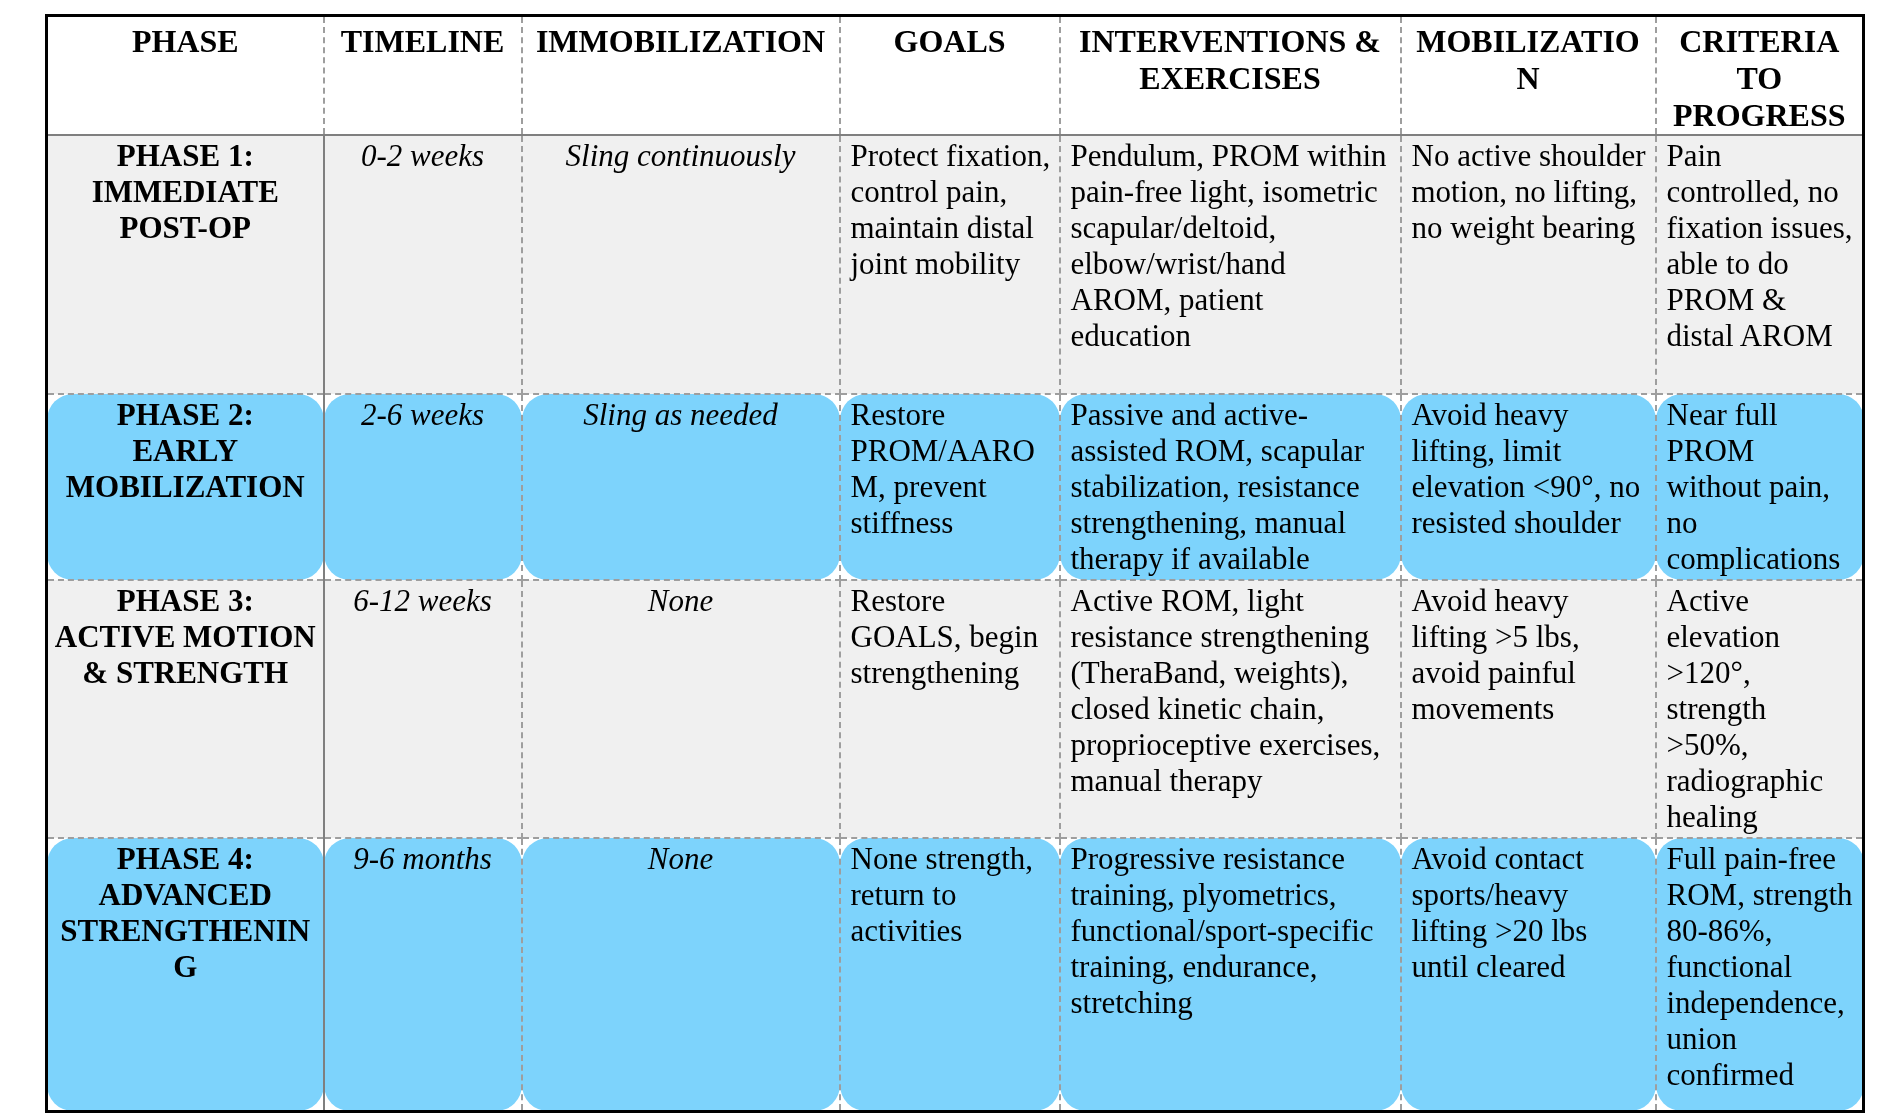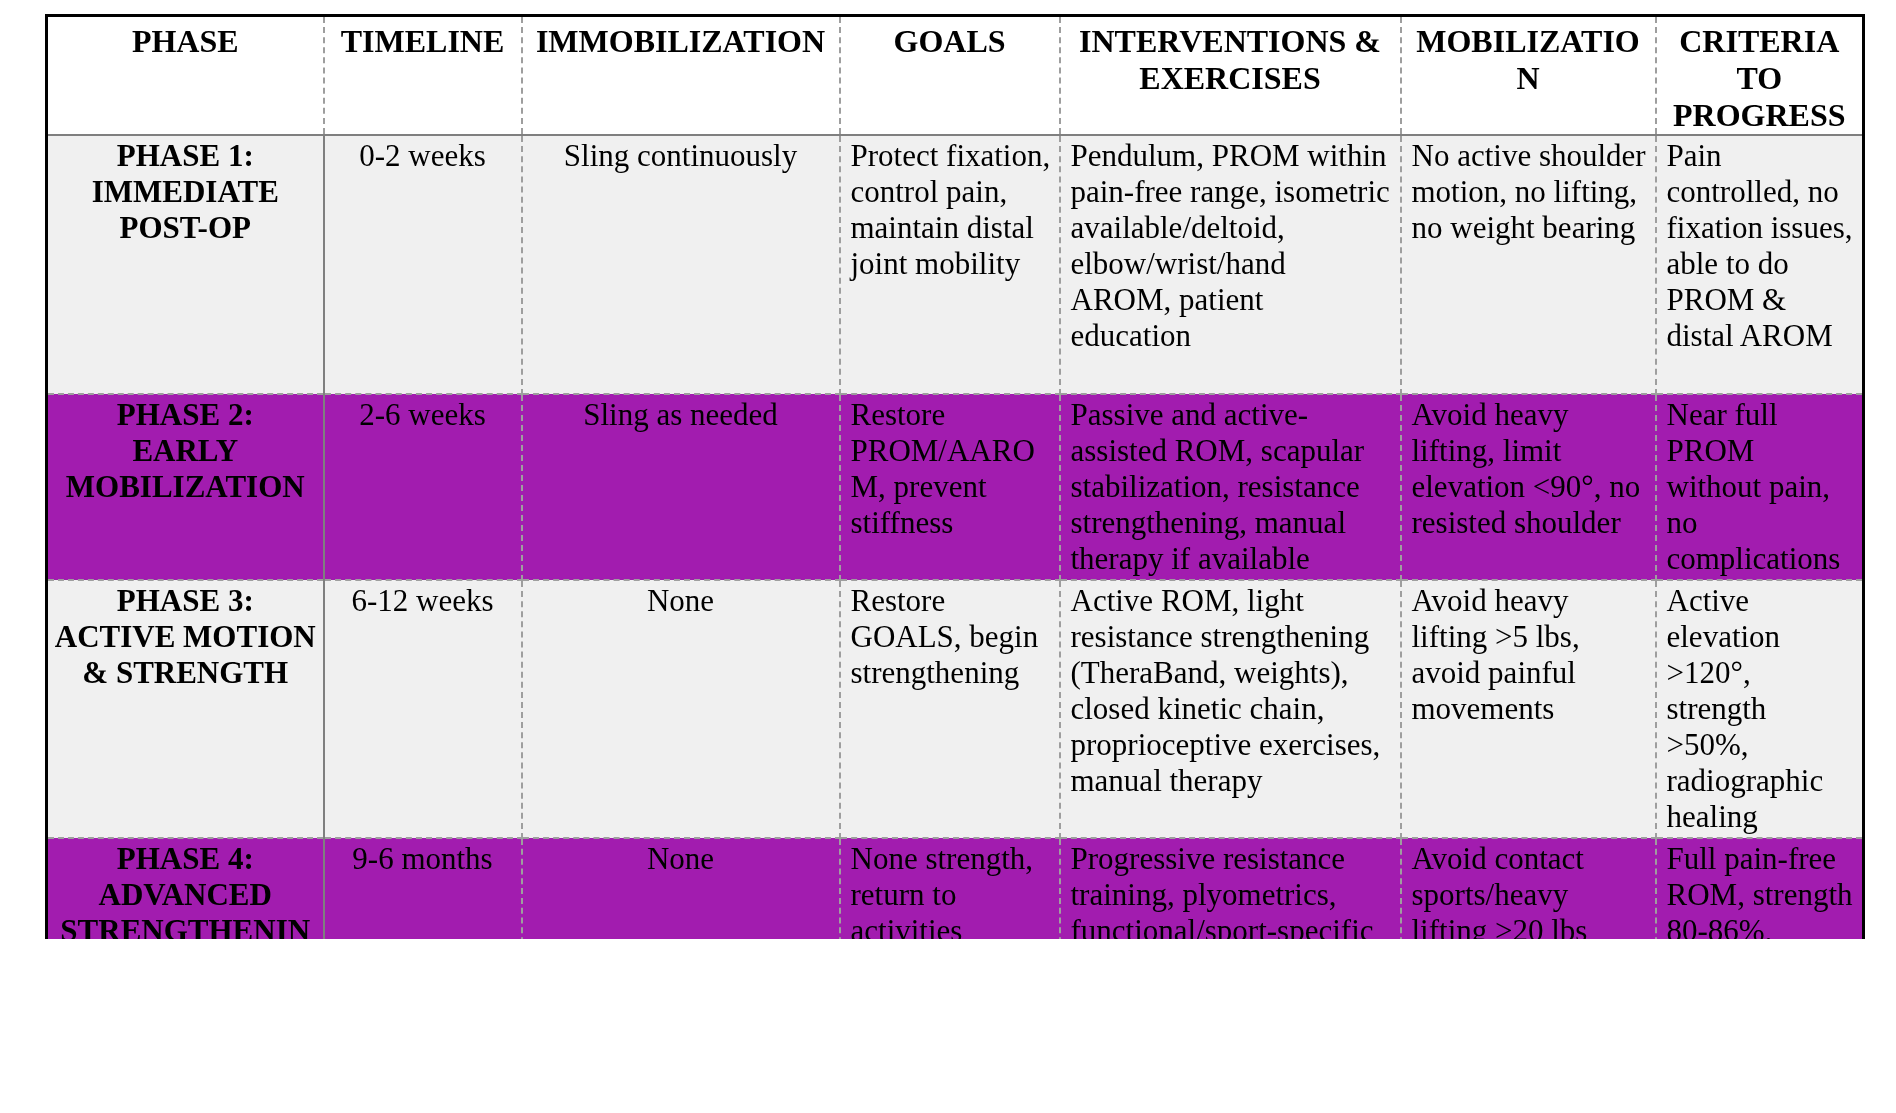--- a/index.html
+++ b/index.html
@@ -3,21 +3,21 @@
 <meta charset="utf-8">
 <style>
   html, body {
     margin: 0;
     padding: 0;
     background: #ffffff;
   }
   .page {
     position: relative;
     width: 1896px;
-    height: 939px;
+    height: 1113px;
     background: #ffffff;
     font-family: "Liberation Serif", "DejaVu Serif", serif;
     color: #000000;
   }
   table.protocol {
     position: absolute;
     left: 45px;
     top: 14px;
     width: 1817px;
     border-collapse: collapse;
@@ -48,23 +48,24 @@
   }
   tbody td.cell-phase {
     font-weight: bold;
     text-align: center;
     border-right: 2px solid #7f7f7f;
     padding: 2px 4px;
   }
   tbody td.cell-center {
     text-align: center;
     padding: 2px 4px;
+    font-style: italic;
   }
   tr.row-gray td { background: #f0f0f0; }
-  tr.row-white td { background: #a21caf; }
+  tr.row-white td { background: #7dd3fc; border-radius: 26px; }
   tr.r1 { height: 259px; }
   tr.r2 { height: 180px; }
   tr.r3 { height: 250px; }
   tr.r4 { height: 273px; }
 </style>
 </head>
 <body>
 
 <div class="page">
   <table class="protocol">
@@ -90,21 +91,21 @@
     </thead>
     <tbody>
       <tr class="row-gray r1">
         <td class="cell-phase">
           <div>PHASE 1:</div>
           <div>IMMEDIATE POST-OP</div>
         </td>
         <td class="cell-center">0-2 weeks</td>
         <td class="cell-center">Sling continuously</td>
         <td>Protect fixation, control pain, maintain distal joint mobility</td>
-        <td>Pendulum, PROM within pain-free range, isometric available/deltoid, elbow/wrist/hand AROM, patient education</td>
+        <td>Pendulum, PROM within pain-free light, isometric scapular/deltoid, elbow/wrist/hand AROM, patient education</td>
         <td>No active shoulder motion, no lifting, no weight bearing</td>
         <td>Pain controlled, no fixation issues, able to do PROM &amp; distal AROM</td>
       </tr>
       <tr class="row-white r2">
         <td class="cell-phase">
           <div>PHASE 2:</div>
           <div>EARLY MOBILIZATION</div>
         </td>
         <td class="cell-center">2-6 weeks</td>
         <td class="cell-center">Sling as needed</td>

